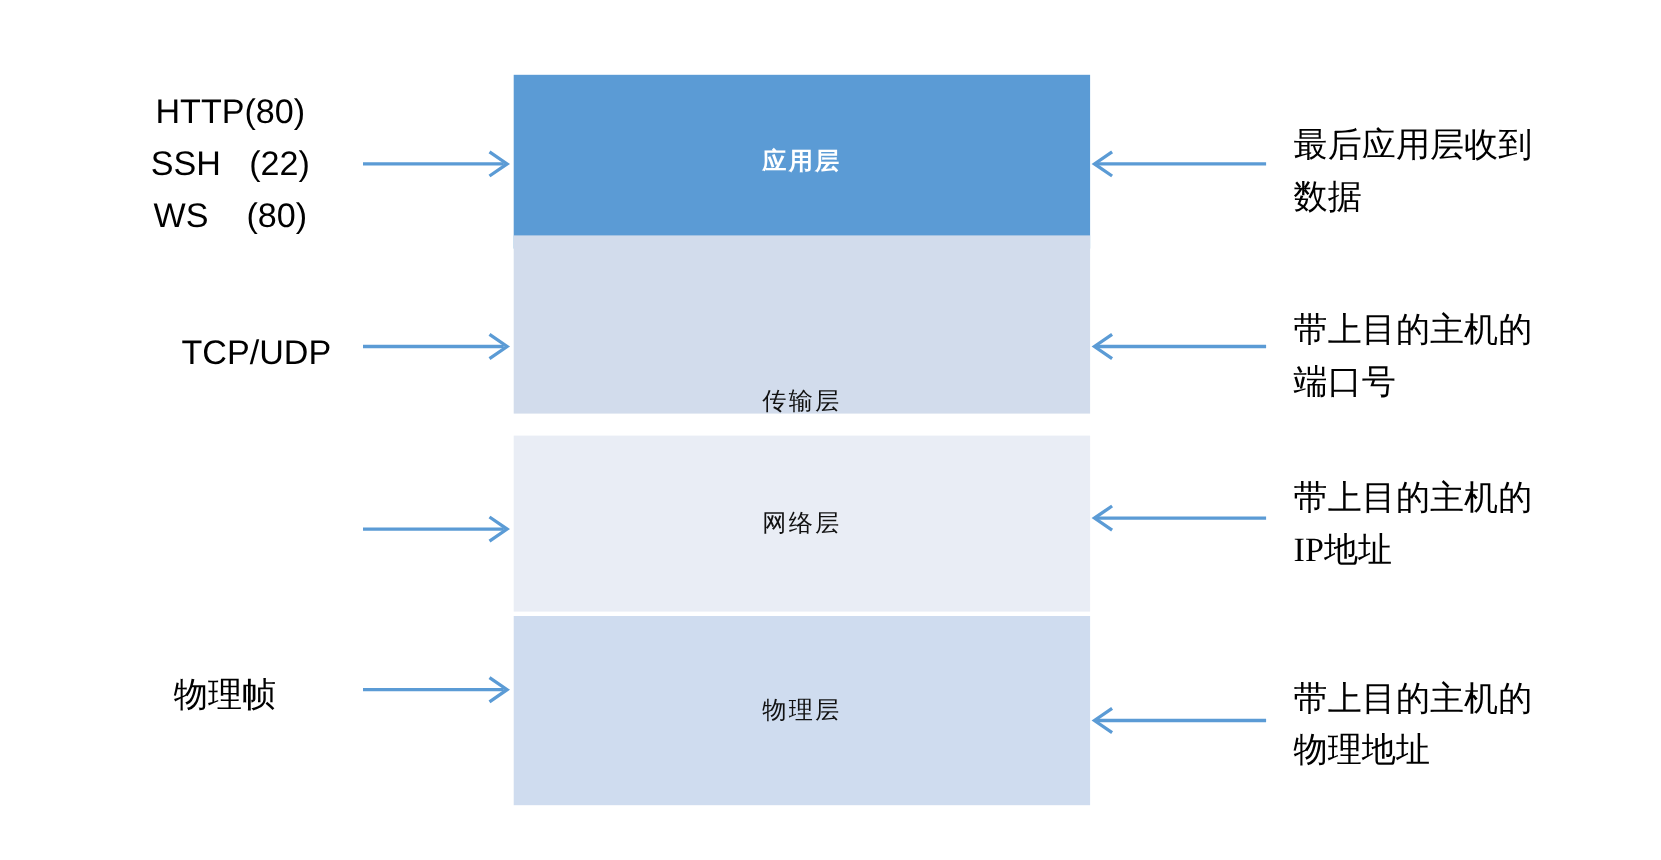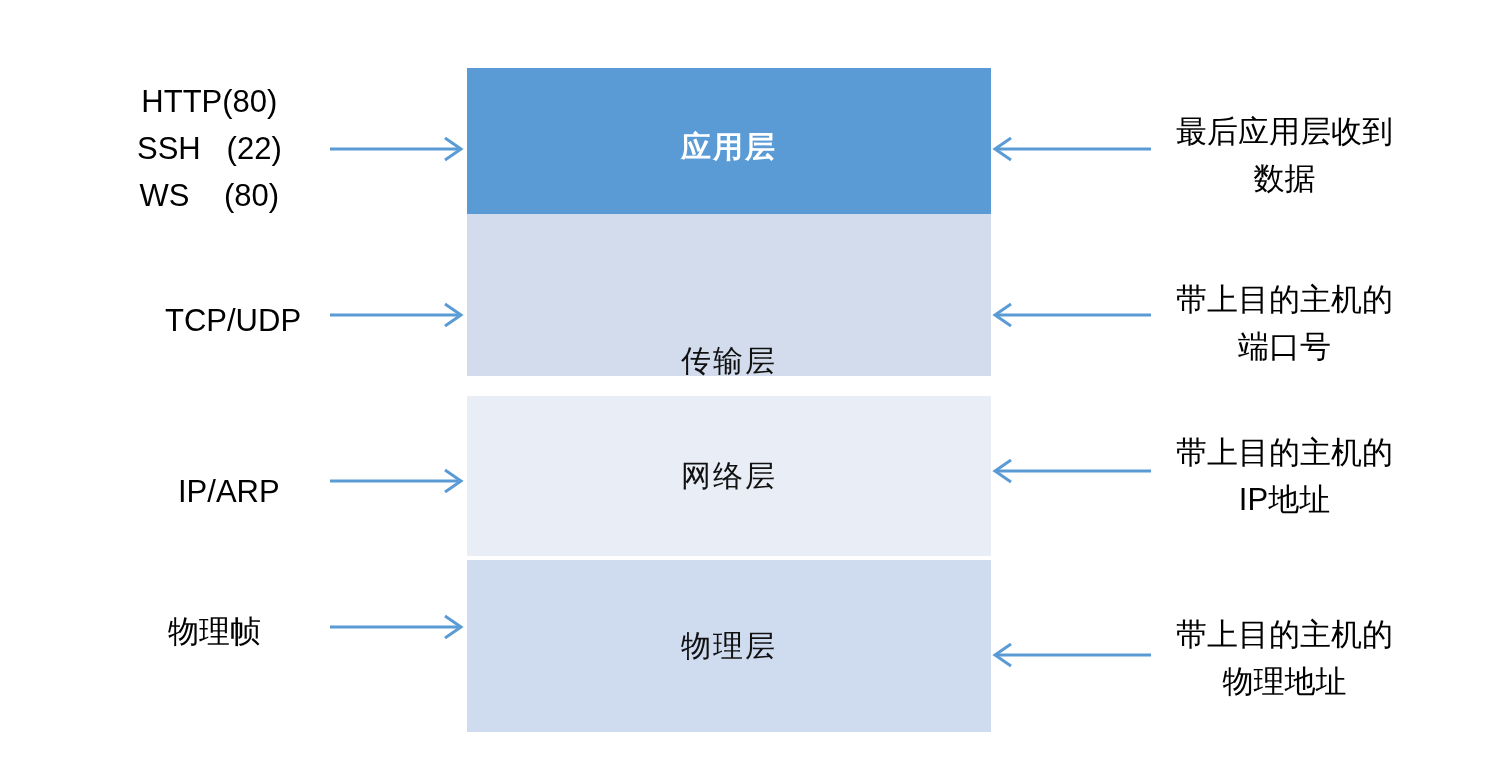--- a/index.html
+++ b/index.html
@@ -34,21 +34,21 @@
   .layer {
     position: absolute;
     left: 0;
     width: 524px;
     display: flex;
     align-items: center;
     justify-content: center;
     box-sizing: border-box;
   }
   .layer-label {
-    font-size: 30px;
+    font-size: 22px;
     line-height: 1;
     letter-spacing: 2px;
     white-space: nowrap;
   }
 
   .layer.app      { top: 0px;   height: 158px; background: #5B9BD5; }
   .layer.app .layer-label { color: #ffffff; font-weight: bold; }
 
   .layer.transport{ top: 146px; height: 162px; background: #D2DCEC; align-items: flex-end; }
   .layer.network  { top: 328px; height: 160px; background: #E9EDF5; align-items: center; }
@@ -60,26 +60,26 @@
 
   
   .side-text {
     position: absolute;
     font-size: 31px;
     line-height: 1.52;
     color: #000000;
     white-space: pre;
   }
   .side-text.left  { text-align: center; }
-  .side-text.right { text-align: center; }
+  .side-text.right { text-align: left; font-family: Liberation Serif, serif; }
 
   .left-note-0 { left: 137px; top: 78px; }
   .left-note-1 { left: 137px; top: 297px; margin-left: 28px; }
   .left-note-2 { left: 178px; top: 468px; }
-  .left-note-3 { left: 168px; top: 608px; }
+  .left-note-3 { left: 158px; top: 608px; }
 
   .right-note-0 { left: 1176px; top: 108px; }
   .right-note-1 { left: 1176px; top: 276px; }
   .right-note-2 { left: 1176px; top: 429px; }
   .right-note-3 { left: 1176px; top: 611px; }
 
   
   .arrow {
     position: absolute;
     pointer-events: none;
@@ -113,21 +113,20 @@
     </div>
     <div class="layer physical">
       <span class="layer-label">物理层</span>
     </div>
   </div>
 
   <div class="side-text left left-note-0">HTTP(80)
 SSH   (22)
 WS    (80)</div>
   <div class="side-text left left-note-1">TCP/UDP</div>
-  <div class="side-text left left-note-2">IP/ARP</div>
   <div class="side-text left left-note-3">物理帧</div>
 
   <div class="side-text right right-note-0">最后应用层收到
 数据</div>
   <div class="side-text right right-note-1">带上目的主机的
 端口号</div>
   <div class="side-text right right-note-2">带上目的主机的
 IP地址</div>
   <div class="side-text right right-note-3">带上目的主机的
 物理地址</div>

